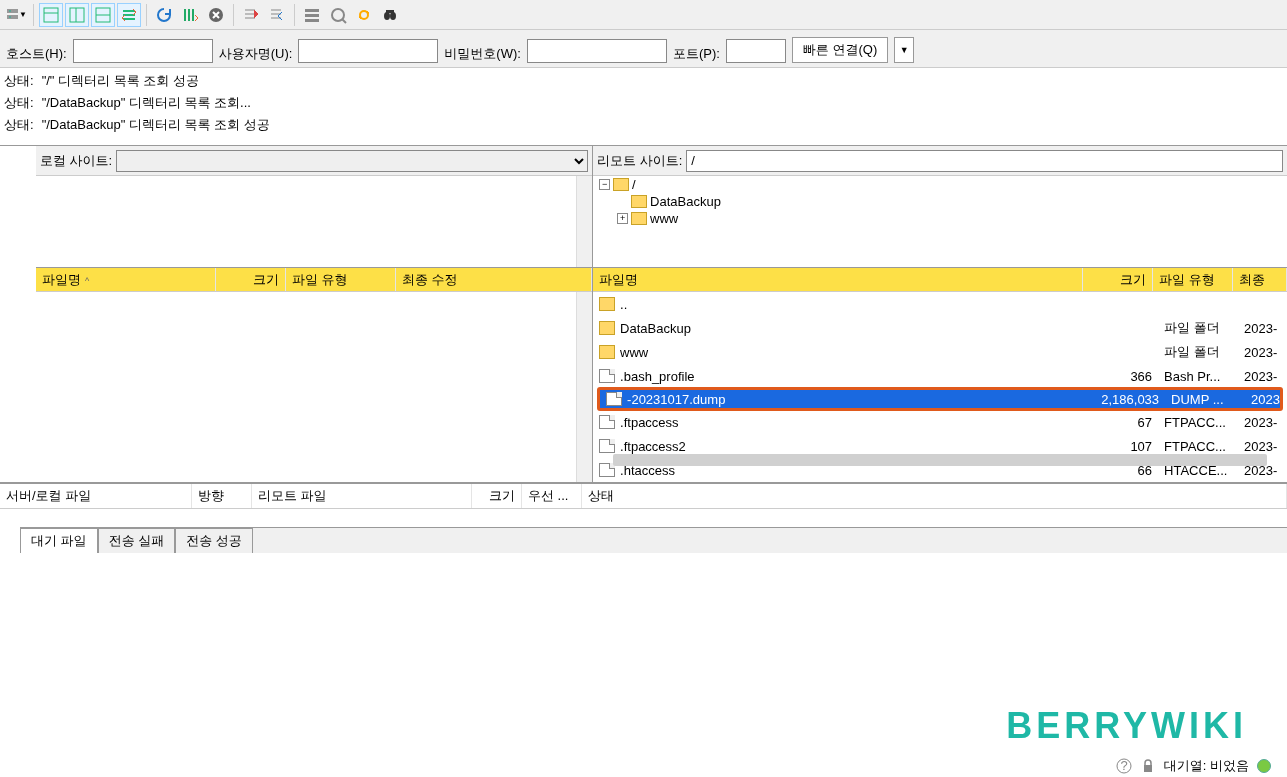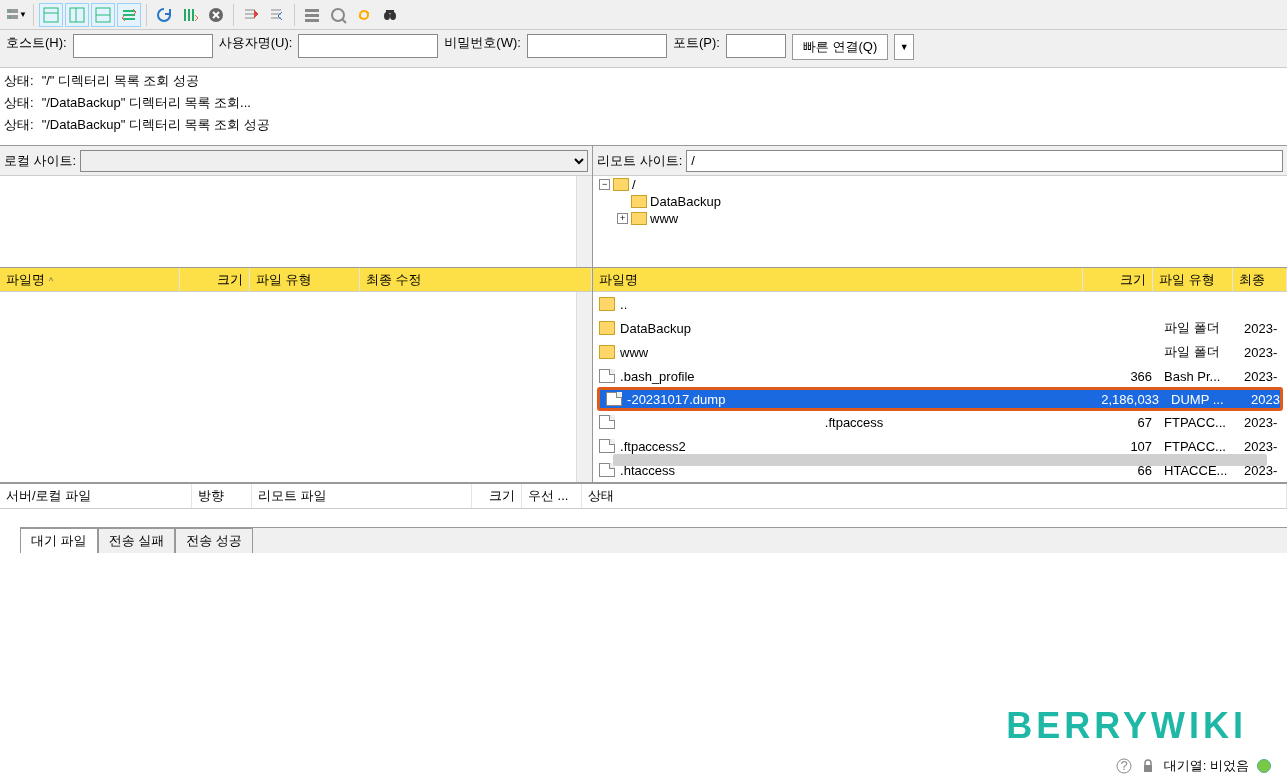--- a/index.html
+++ b/index.html
@@ -4,32 +4,32 @@
 <style>
 * { box-sizing: border-box; margin: 0; padding: 0; font-family: "Malgun Gothic", "Segoe UI", sans-serif; font-size: 13px; }
 body { background: #fff; width: 1287px; height: 777px; overflow: hidden; position: relative; }
 
 .toolbar { display: flex; align-items: center; gap: 2px; padding: 2px 4px; border-bottom: 1px solid #ccc; background: #f0f0f0; height: 30px; }
 .tool-btn { width: 24px; height: 24px; display: flex; align-items: center; justify-content: center; border: 1px solid transparent; cursor: pointer; }
 .tool-btn.active { background: #e5f3ff; border-color: #99d1ff; }
 .tool-sep { width: 1px; height: 22px; background: #ccc; margin: 0 3px; }
 .drop-arrow { font-size: 8px; margin-left: 1px; }
 
-.quickconnect { display: flex; align-items: flex-start; gap: 6px; padding: 4px 6px; border-bottom: 1px solid #ccc; background: #f0f0f0; height: 38px; }
+.quickconnect { display: flex; align-items: flex-end; gap: 6px; padding: 4px 6px; border-bottom: 1px solid #ccc; background: #f0f0f0; height: 38px; }
 .qc-label { white-space: nowrap; }
 .qc-input { border: 1px solid #888; padding: 2px 4px; height: 24px; }
 .qc-btn { border: 1px solid #999; background: #fff; padding: 3px 10px; cursor: pointer; }
 .qc-drop { border: 1px solid #999; background: #fff; width: 20px; height: 26px; display:flex; align-items:center; justify-content:center; cursor:pointer; }
 
 .log { height: 78px; overflow: auto; border-bottom: 1px solid #999; padding: 2px 4px; background: #fff; line-height: 1.7; }
 .log-row { display: flex; gap: 8px; }
 
 .sites-row { display: flex; border-bottom: 1px solid #999; }
 .site-pane { display: flex; flex-direction: column; }
-.site-pane.local { width: 595px; border-right: 1px solid #999; }
+.site-pane.local { width: 595px; border-right: 1px solid #999; padding-left: 36px; }
 .site-pane.remote { flex: 1; }
 .site-path { display: flex; align-items: center; gap: 4px; padding: 3px 4px; border-bottom: 1px solid #ccc; height: 30px; background:#f0f0f0; }
 .path-input { flex: 1; border: 1px solid #888; height: 22px; padding: 1px 4px; }
 
 .tree { height: 92px; overflow: auto; border-bottom: 1px solid #999; background:#fff; position:relative; }
 .tree.local { }
 .tree-sc { position:absolute; right:0; top:0; width:16px; height:100%; background:#f0f0f0; border-left:1px solid #ddd; }
 .tree-row { display:flex; align-items:center; gap:3px; padding: 1px 4px; }
 .folder-ico { width:16px; height:13px; background:#ffd768; border:1px solid #c9a227; display:inline-block; }
 .plus-box { width:11px; height:11px; border:1px solid #888; display:inline-flex; align-items:center; justify-content:center; font-size:9px; line-height:1; }
@@ -271,21 +271,21 @@
         </div>
         <div class="file-row selected highlighted">
           <span class="file-ico ico-file"></span>
           <span style="width: 468px; overflow: hidden; white-space: nowrap;">        -20231017.dump</span>
           <span style="width: 70px; text-align: right; padding-right: 6px;">2,186,033</span>
           <span style="width: 80px; padding-left: 6px; overflow: hidden; white-space: nowrap;">DUMP ...</span>
           <span style="flex: 1 1 0%; padding-left: 6px;">2023</span>
         </div>
         <div class="file-row">
           <span class="file-ico ico-file"></span>
-          <span style="width: 468px; overflow: hidden; white-space: nowrap; text-align: center;">.ftpaccess</span>
+          <span style="width: 468px; overflow: hidden; white-space: nowrap;">.ftpaccess</span>
           <span style="width: 70px; text-align: right; padding-right: 6px;">67</span>
           <span style="width: 80px; padding-left: 6px; overflow: hidden; white-space: nowrap;">FTPACC...</span>
           <span style="flex: 1 1 0%; padding-left: 6px;">2023-</span>
         </div>
         <div class="file-row">
           <span class="file-ico ico-file"></span>
           <span style="width: 468px; overflow: hidden; white-space: nowrap;">.ftpaccess2</span>
           <span style="width: 70px; text-align: right; padding-right: 6px;">107</span>
           <span style="width: 80px; padding-left: 6px; overflow: hidden; white-space: nowrap;">FTPACC...</span>
           <span style="flex: 1 1 0%; padding-left: 6px;">2023-</span>

